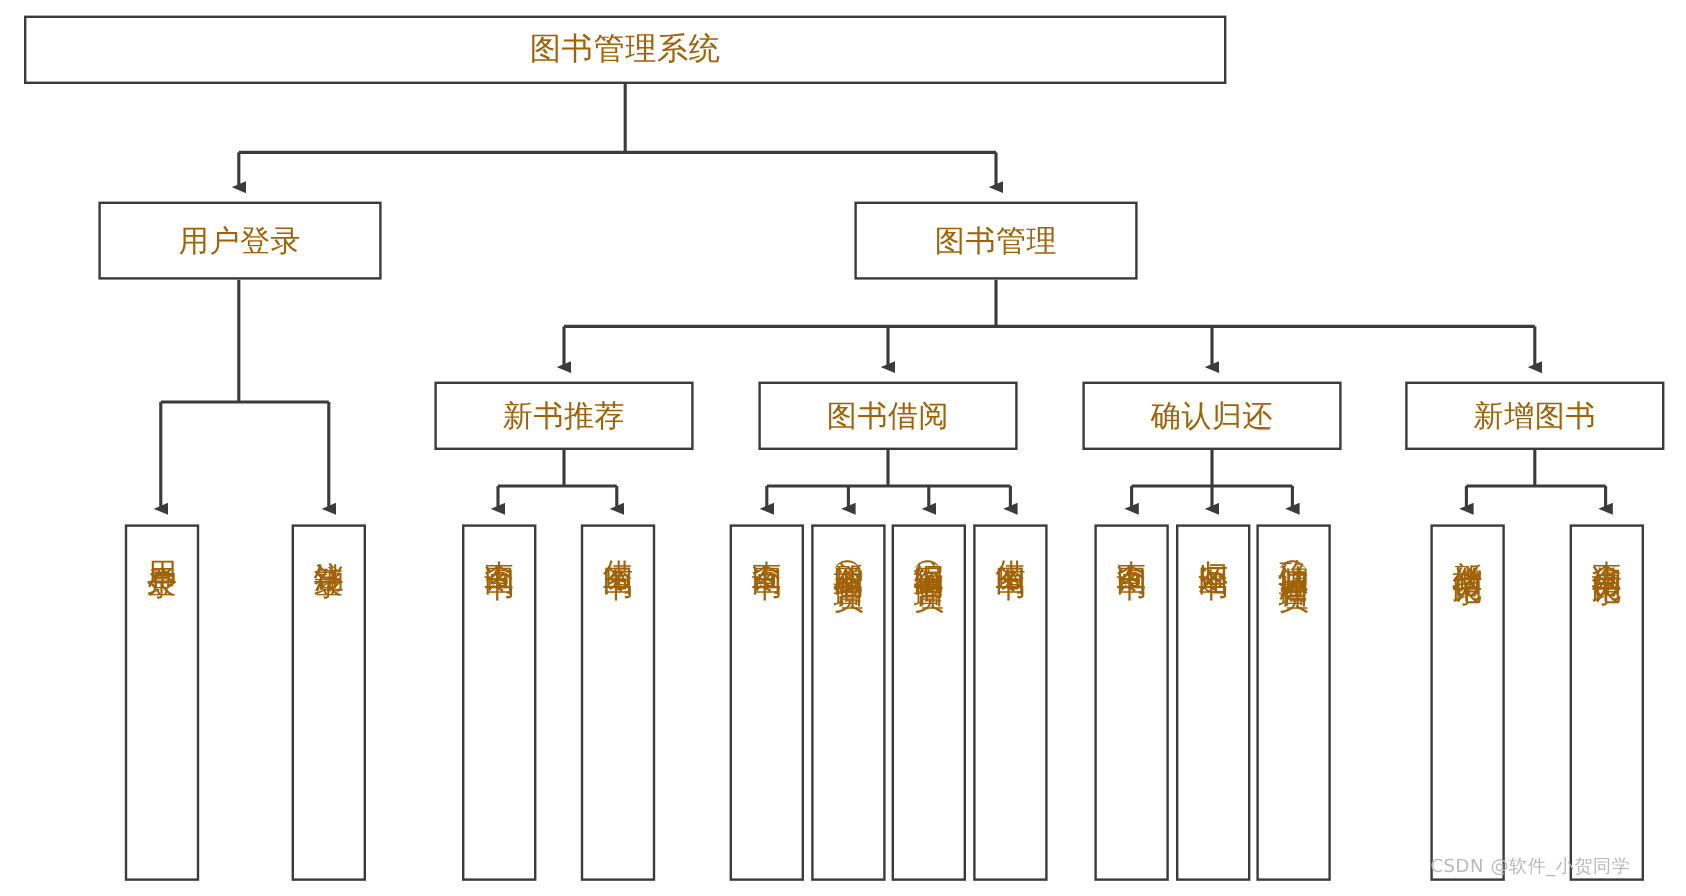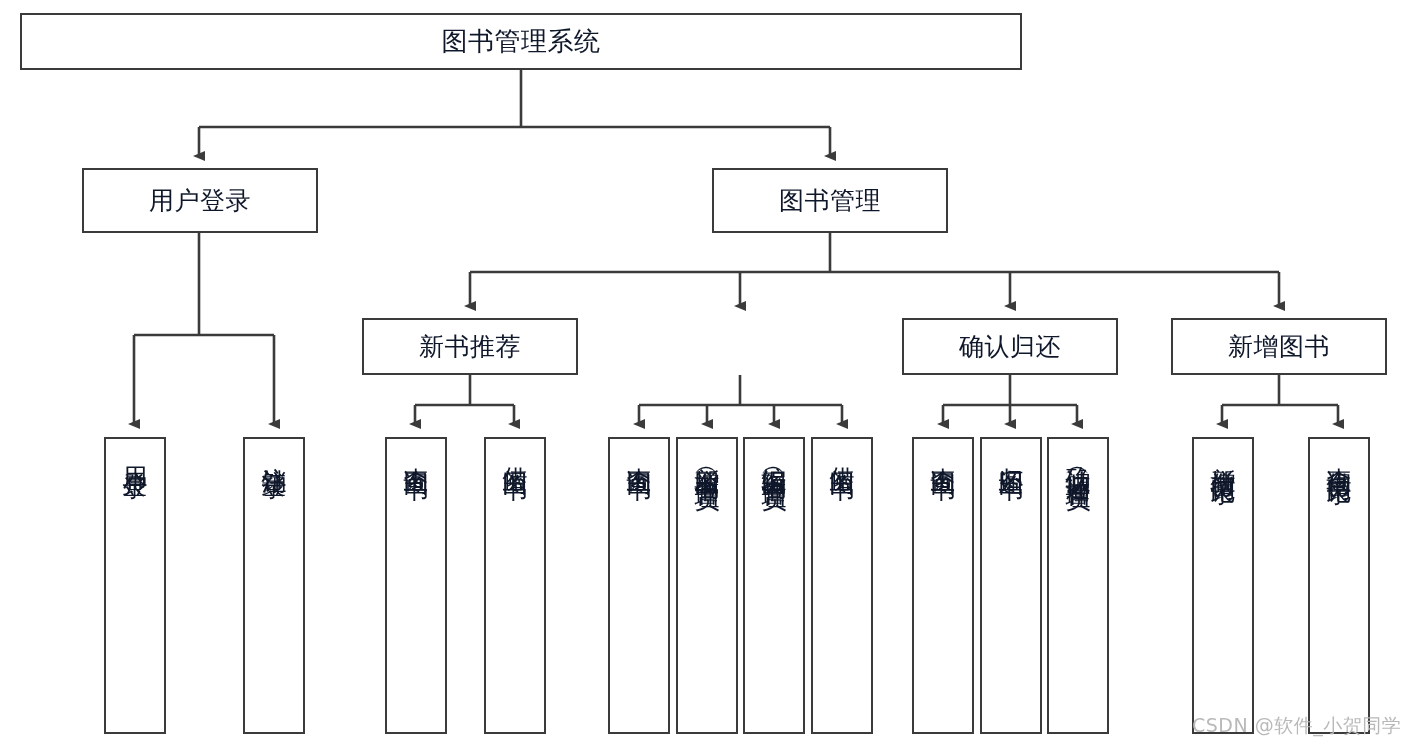--- a/index.html
+++ b/index.html
@@ -27,21 +27,21 @@
     pointer-events: none;
   }
   .node {
     position: absolute;
     box-sizing: border-box;
     background: #ffffff;
     border: 2.2px solid #3b3b3b;
     display: flex;
     align-items: center;
     justify-content: center;
-    color: #0f172a;
+    color: #a16207;
   }
   .node .node-label {
     display: block;
     text-align: center;
     line-height: 1.18;
     white-space: nowrap;
   }
   
   .node.horiz .node-label {
     font-size: 25px;
@@ -60,21 +60,21 @@
     writing-mode: vertical-rl;
     text-orientation: upright;
     font-size: 25px;
     line-height: 1.0;
     letter-spacing: 3px;
     white-space: nowrap;
     margin-top: 2px;
   }
   .watermark {
     position: absolute;
-    font-size: 19px;
+    font-size: 15px;
     color: #b9b9b9;
     white-space: nowrap;
     letter-spacing: 0.5px;
   }
 </style>
 </head>
 <body>
 
 <div id="diagram-root">
 
@@ -137,20 +137,23 @@
   </div>
 
   <div class="node horiz" style="left:362px; top:318px; width:216px; height:57px;">
     <span class="node-label">新书推荐</span>
   </div>
 
   <div class="node horiz" style="left:712px; top:168px; width:236px; height:65px;">
     <span class="node-label">图书管理</span>
   </div>
 
+  <div class="node horiz" style="left:632px; top:318px; width:216px; height:57px;">
+    <span class="node-label">图书借阅</span>
+  </div>
 
   <div class="node horiz" style="left:902px; top:318px; width:216px; height:57px;">
     <span class="node-label">确认归还</span>
   </div>
 
   <div class="node horiz" style="left:1171px; top:318px; width:216px; height:57px;">
     <span class="node-label">新增图书</span>
   </div>
 
   <div class="node vert" style="left:104px; top:437px; width:62px; height:297px;">

